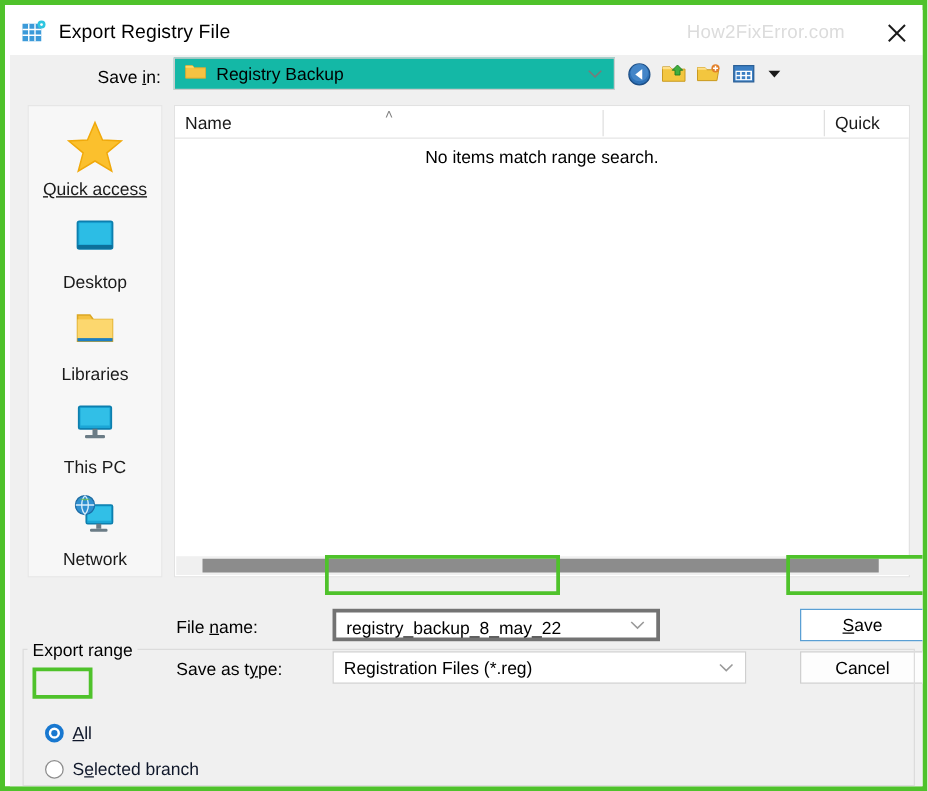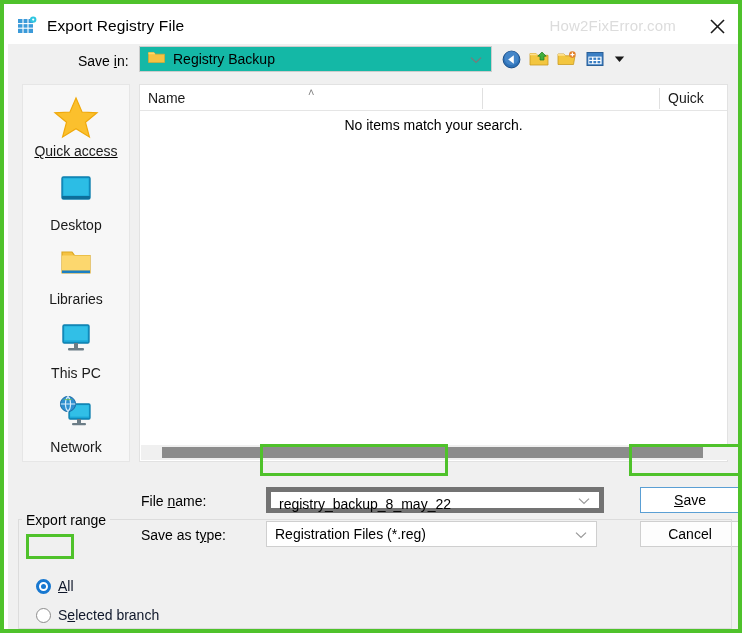--- a/index.html
+++ b/index.html
@@ -223,23 +223,23 @@
   .ftype-label {
     position: absolute;
     left: 133px; top: 483px;
     font-size: 14px; color: #000;
   }
   .acc { text-decoration: underline; }
 
   .fname-combo {
     position: absolute;
     left: 258px; top: 443px;
-    width: 338px; height: 26px;
-    background: #ffffff;
-    border: 5px solid #737373;
+    width: 262px; height: 26px;
+    background: #ffffff;
+    border: 3px solid #737373;
     box-sizing: border-box;
   }
   .fname-value {
     position: absolute;
     left: 8px; top: 4px;
     font-size: 14px; color: #000;
   }
   .ftype-combo {
     position: absolute;
     left: 258px; top: 477px;
@@ -509,21 +509,21 @@
           <span class="ctext">Name</span>
           <span class="sort-caret" style="left:168px;">˄</span>
         </div>
         <div class="col-div" style="left:342px;"></div>
         <div class="col-div" style="left:519px;"></div>
         <div class="fl-col" style="left:520px; width:67px;">
           <span class="ctext">Quick</span>
         </div>
       </div>
 
-      <div class="fl-empty">No items match your search.</div>
+      <div class="fl-empty">No items match range search.</div>
 
       <div class="hscroll-track">
         <div class="hscroll-thumb"></div>
       </div>
     </div>
 
     <span class="fname-label"><span>File </span><span class="acc">n</span><span>ame:</span></span>
 
     <div class="fname-combo">
       <span class="fname-value">registry_backup_8_may_22</span>

